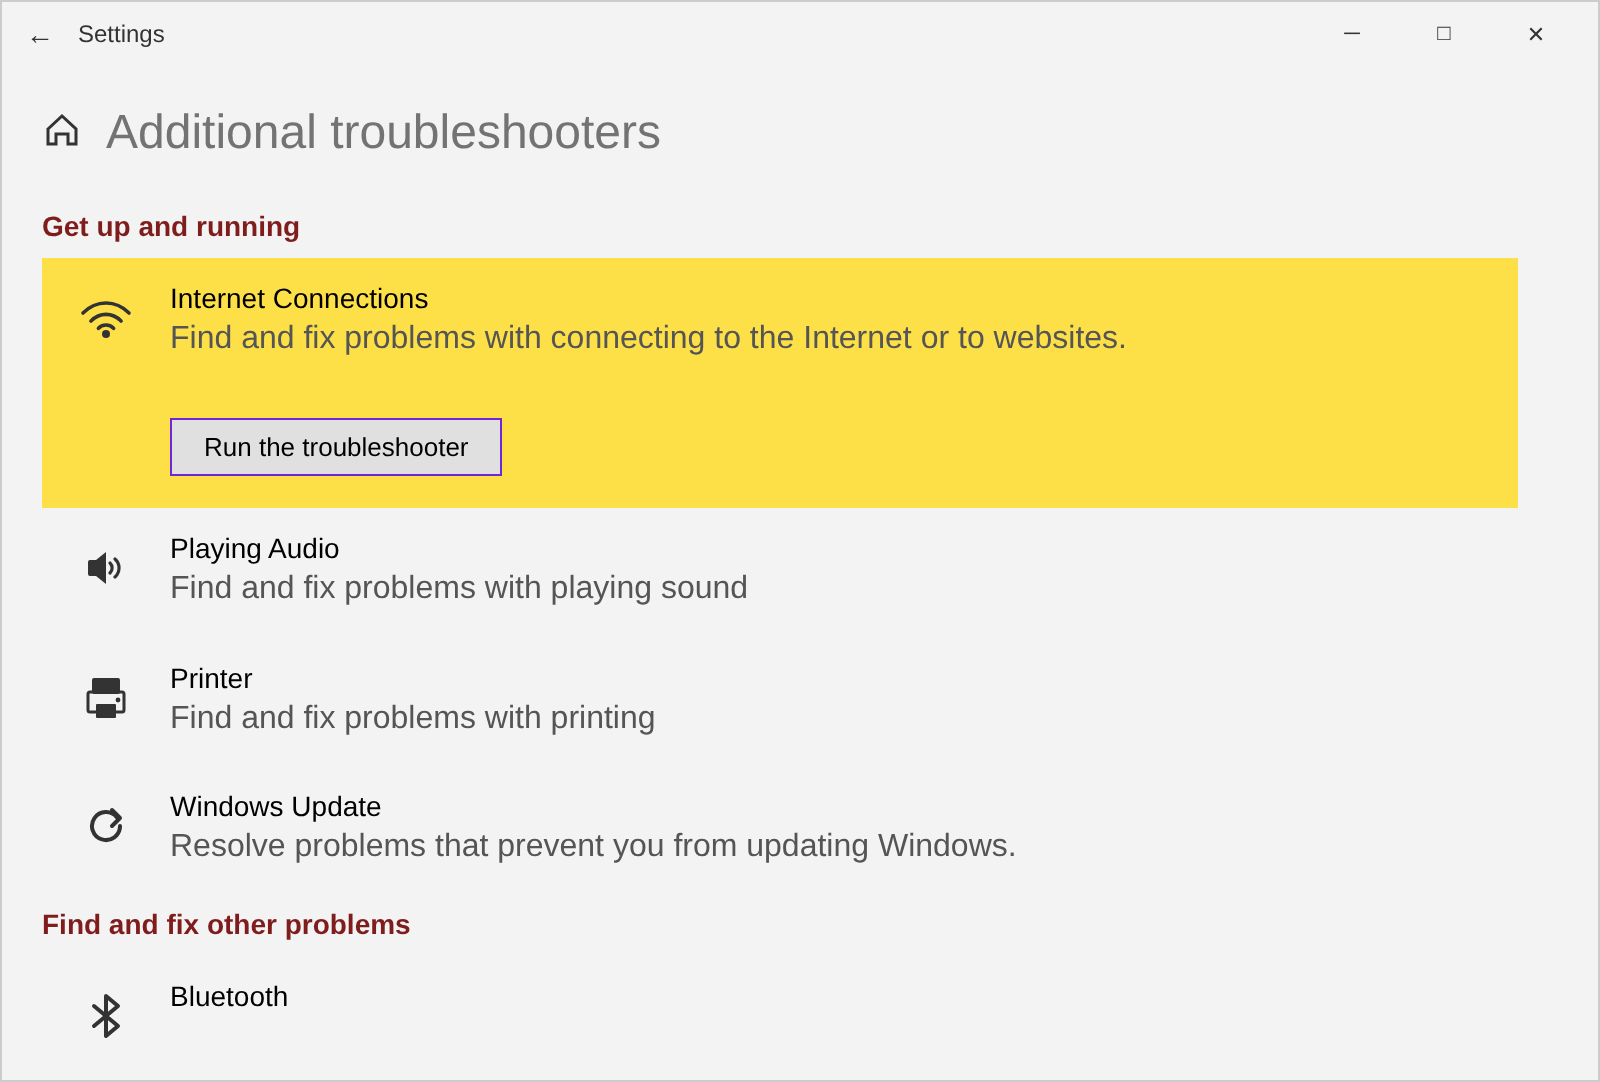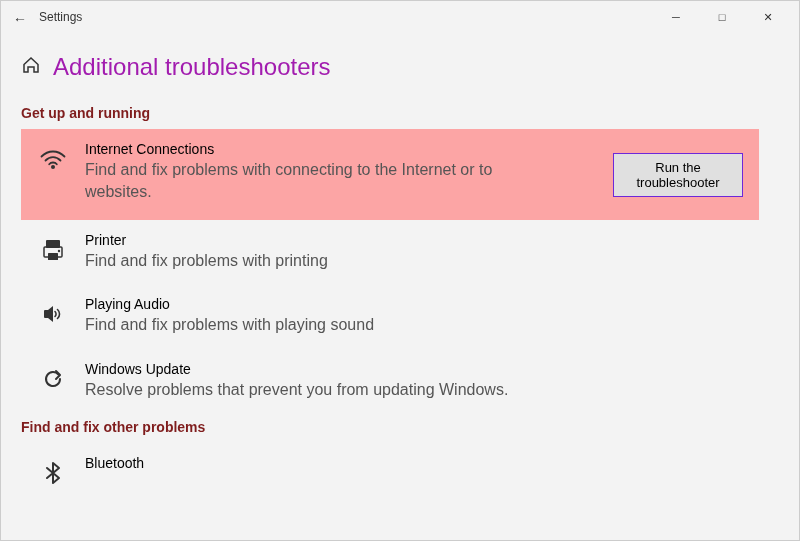--- a/index.html
+++ b/index.html
@@ -84,21 +84,21 @@
     }
 
     .home-icon {
       font-size: 18px;
       color: #333;
     }
 
     .page-title {
       font-size: 24px;
       font-weight: 300;
-      color: #a21caf;
+      color: #737373;
     }
 
     .nav-back {
       display: flex;
       align-items: center;
       padding: 4px;
       cursor: pointer;
       color: #333;
       font-size: 14px;
     }
@@ -119,21 +119,22 @@
     .troubleshooter-item {
       padding: 12px 16px;
       cursor: pointer;
       display: flex;
       align-items: flex-start;
       gap: 16px;
       background: transparent;
     }
 
     .troubleshooter-item.expanded {
-      background: #fca5a5;
+      background: #fde047;
+      flex-direction: column;
       padding-bottom: 16px;
     }
 
     .troubleshooter-item.expanded .item-header {
       display: flex;
       align-items: flex-start;
       gap: 16px;
       width: 100%;
     }
 
@@ -231,42 +232,42 @@
                 <div class="item-name">Internet Connections</div>
                 <div class="item-desc">Find and fix problems with connecting to the Internet or to websites.</div>
               </div>
             </div>
             <button class="run-button">Run the troubleshooter</button>
           </div>
 
           <div class="troubleshooter-item">
             <div class="item-icon">
               <svg width="26" height="26" viewBox="0 0 26 26" fill="none">
+                <path d="M8 9H5a1 1 0 0 0-1 1v6a1 1 0 0 0 1 1h3l5 4V5L8 9z" fill="#333"></path>
+                <path d="M17.5 8.5a6 6 0 0 1 0 9M15 10.5a3.5 3.5 0 0 1 0 5" stroke="#333" stroke-width="1.6" fill="none" stroke-linecap="round"></path>
+              </svg>
+            </div>
+            <div class="item-text">
+              <div class="item-name">Playing Audio</div>
+              <div class="item-desc">Find and fix problems with playing sound</div>
+            </div>
+          </div>
+
+          <div class="troubleshooter-item">
+            <div class="item-icon">
+              <svg width="26" height="26" viewBox="0 0 26 26" fill="none">
                 <rect x="6" y="3" width="14" height="8" rx="1" fill="#333"></rect>
                 <rect x="4" y="10" width="18" height="10" rx="1" stroke="#333" stroke-width="1.5" fill="none"></rect>
                 <rect x="8" y="16" width="10" height="7" rx="0.5" fill="#333"></rect>
                 <circle cx="19" cy="14" r="1.2" fill="#333"></circle>
               </svg>
             </div>
             <div class="item-text">
               <div class="item-name">Printer</div>
               <div class="item-desc">Find and fix problems with printing</div>
-            </div>
-          </div>
-
-          <div class="troubleshooter-item">
-            <div class="item-icon">
-              <svg width="26" height="26" viewBox="0 0 26 26" fill="none">
-                <path d="M8 9H5a1 1 0 0 0-1 1v6a1 1 0 0 0 1 1h3l5 4V5L8 9z" fill="#333"></path>
-                <path d="M17.5 8.5a6 6 0 0 1 0 9M15 10.5a3.5 3.5 0 0 1 0 5" stroke="#333" stroke-width="1.6" fill="none" stroke-linecap="round"></path>
-              </svg>
-            </div>
-            <div class="item-text">
-              <div class="item-name">Playing Audio</div>
-              <div class="item-desc">Find and fix problems with playing sound</div>
             </div>
           </div>
 
           <div class="troubleshooter-item">
             <div class="item-icon">
               <svg width="26" height="26" viewBox="0 0 26 26" fill="none">
                 <path d="M20 13a7 7 0 1 1-1.5-4.3" stroke="#333" stroke-width="2" fill="none" stroke-linecap="round"></path>
                 <polyline points="16,5 20,9 16,13" fill="none" stroke="#333" stroke-width="2" stroke-linecap="round" stroke-linejoin="round"></polyline>
               </svg>
             </div>

